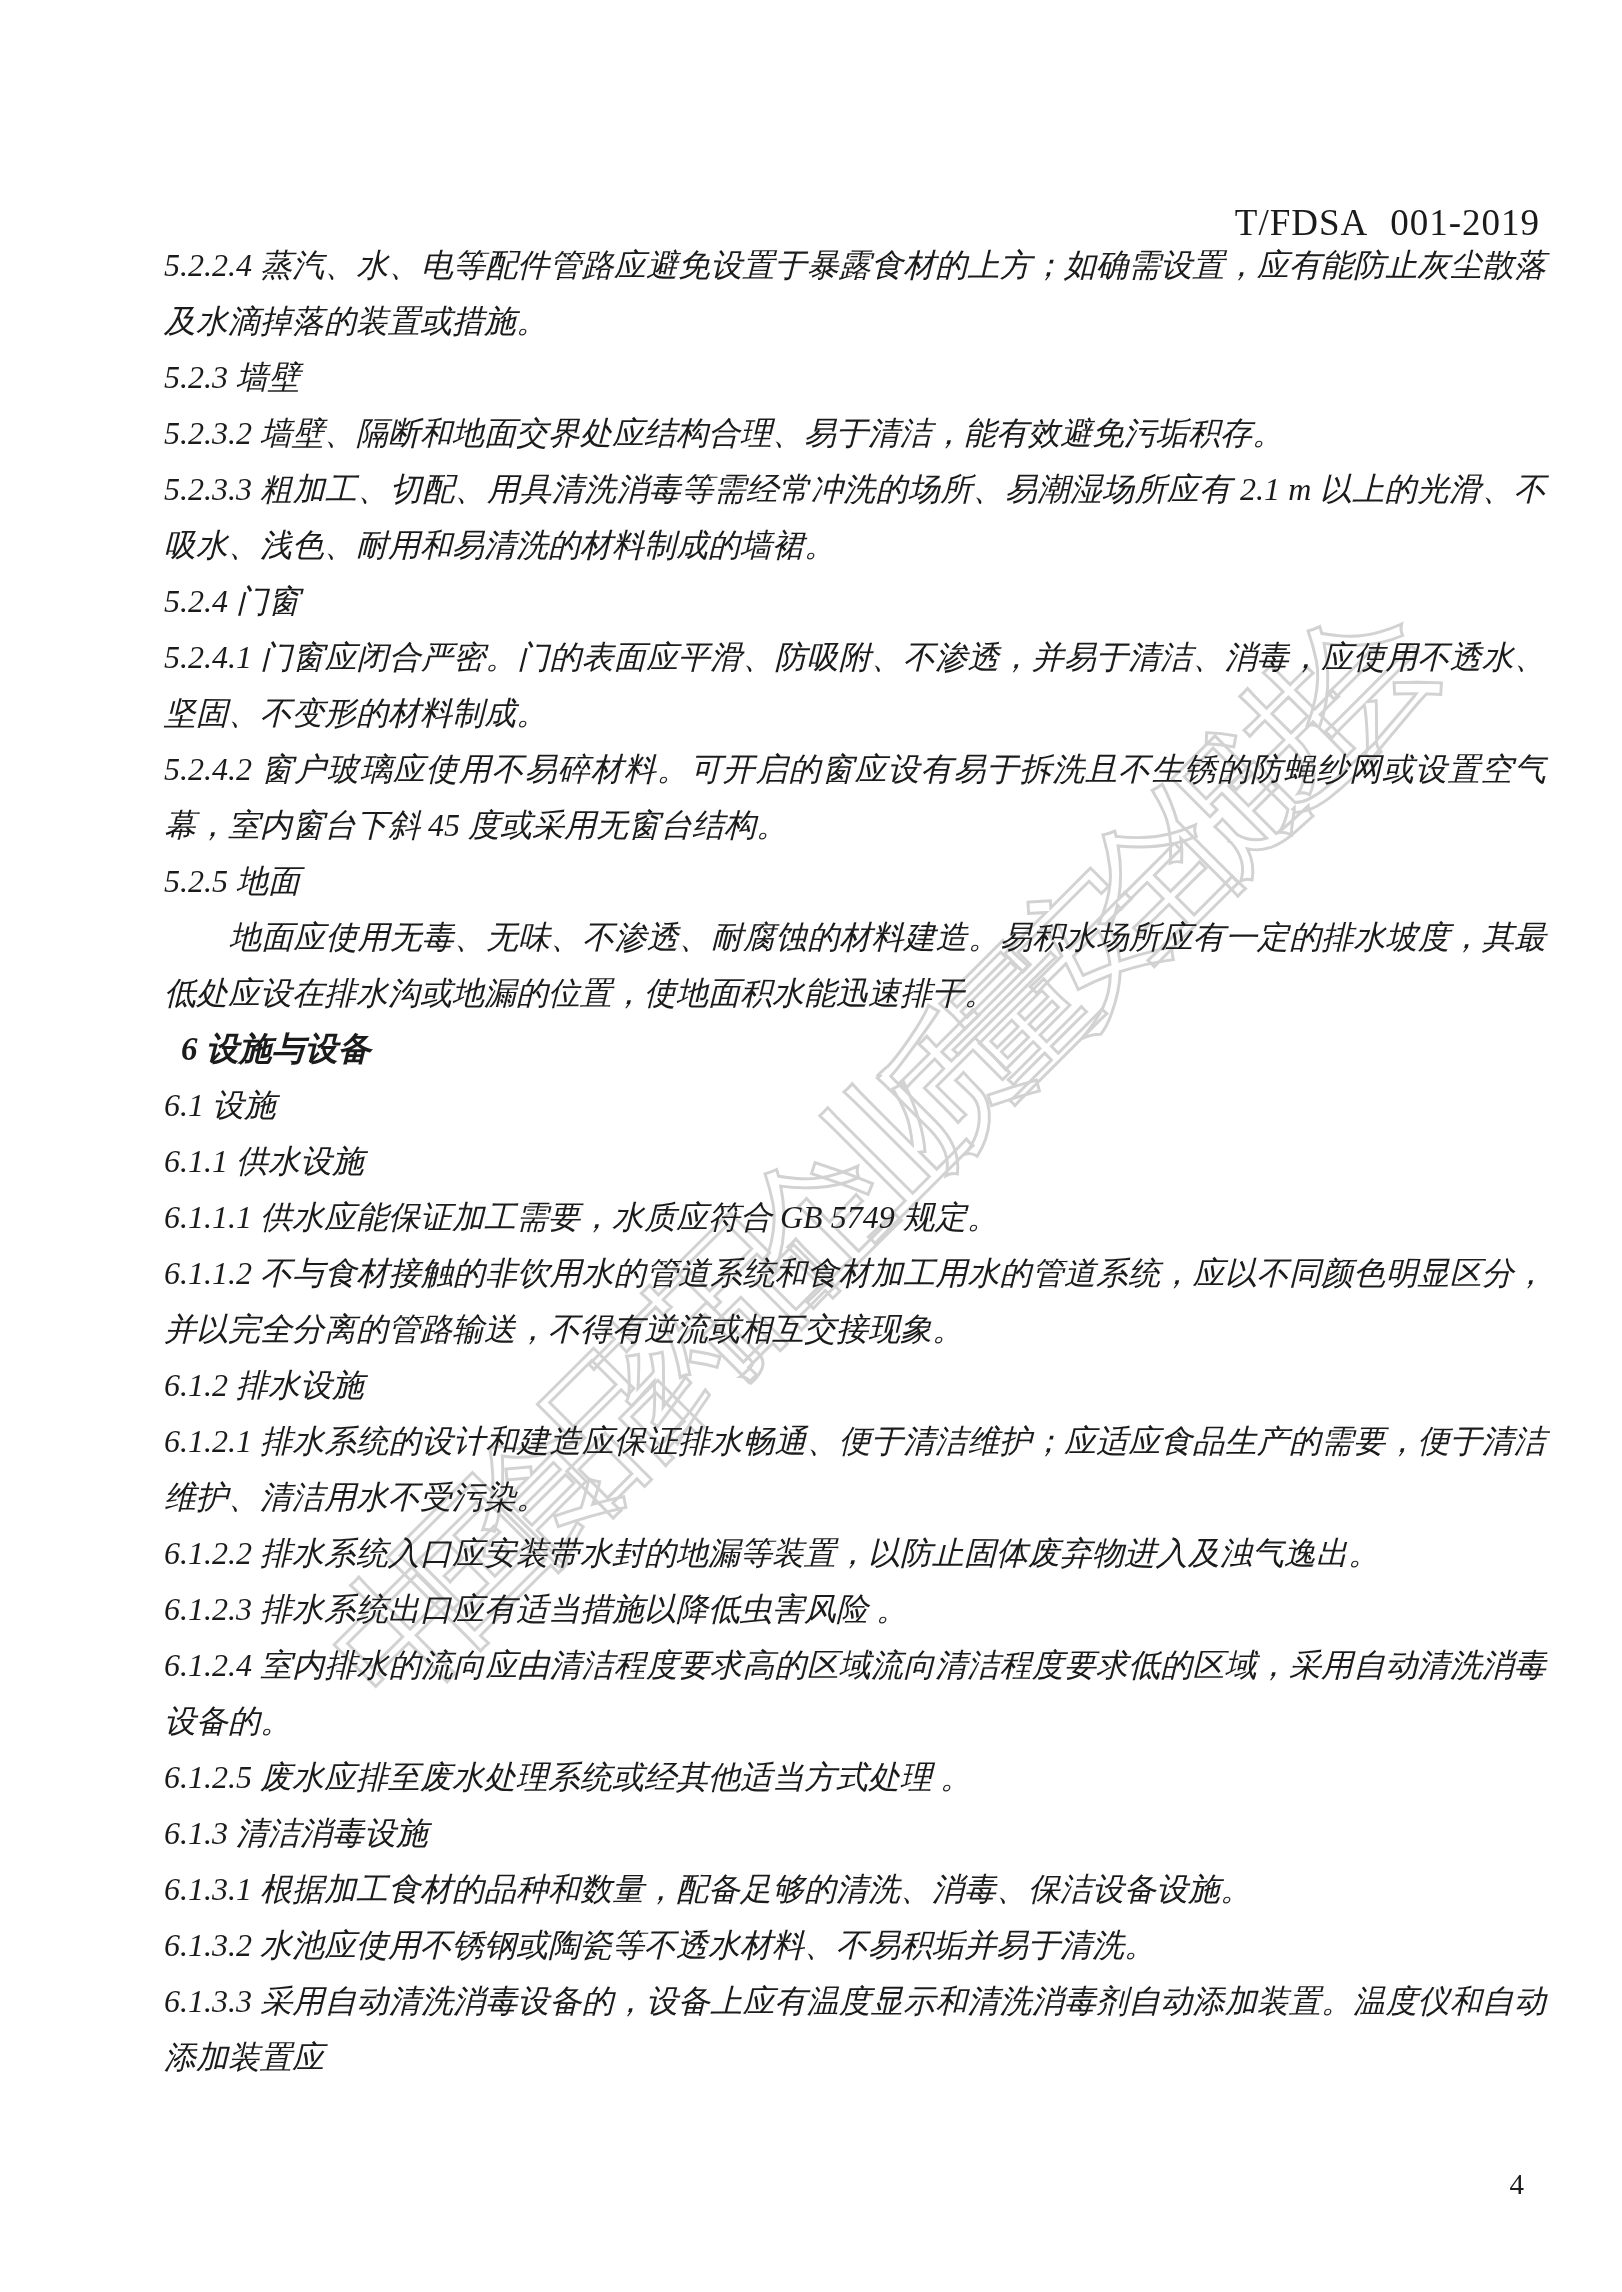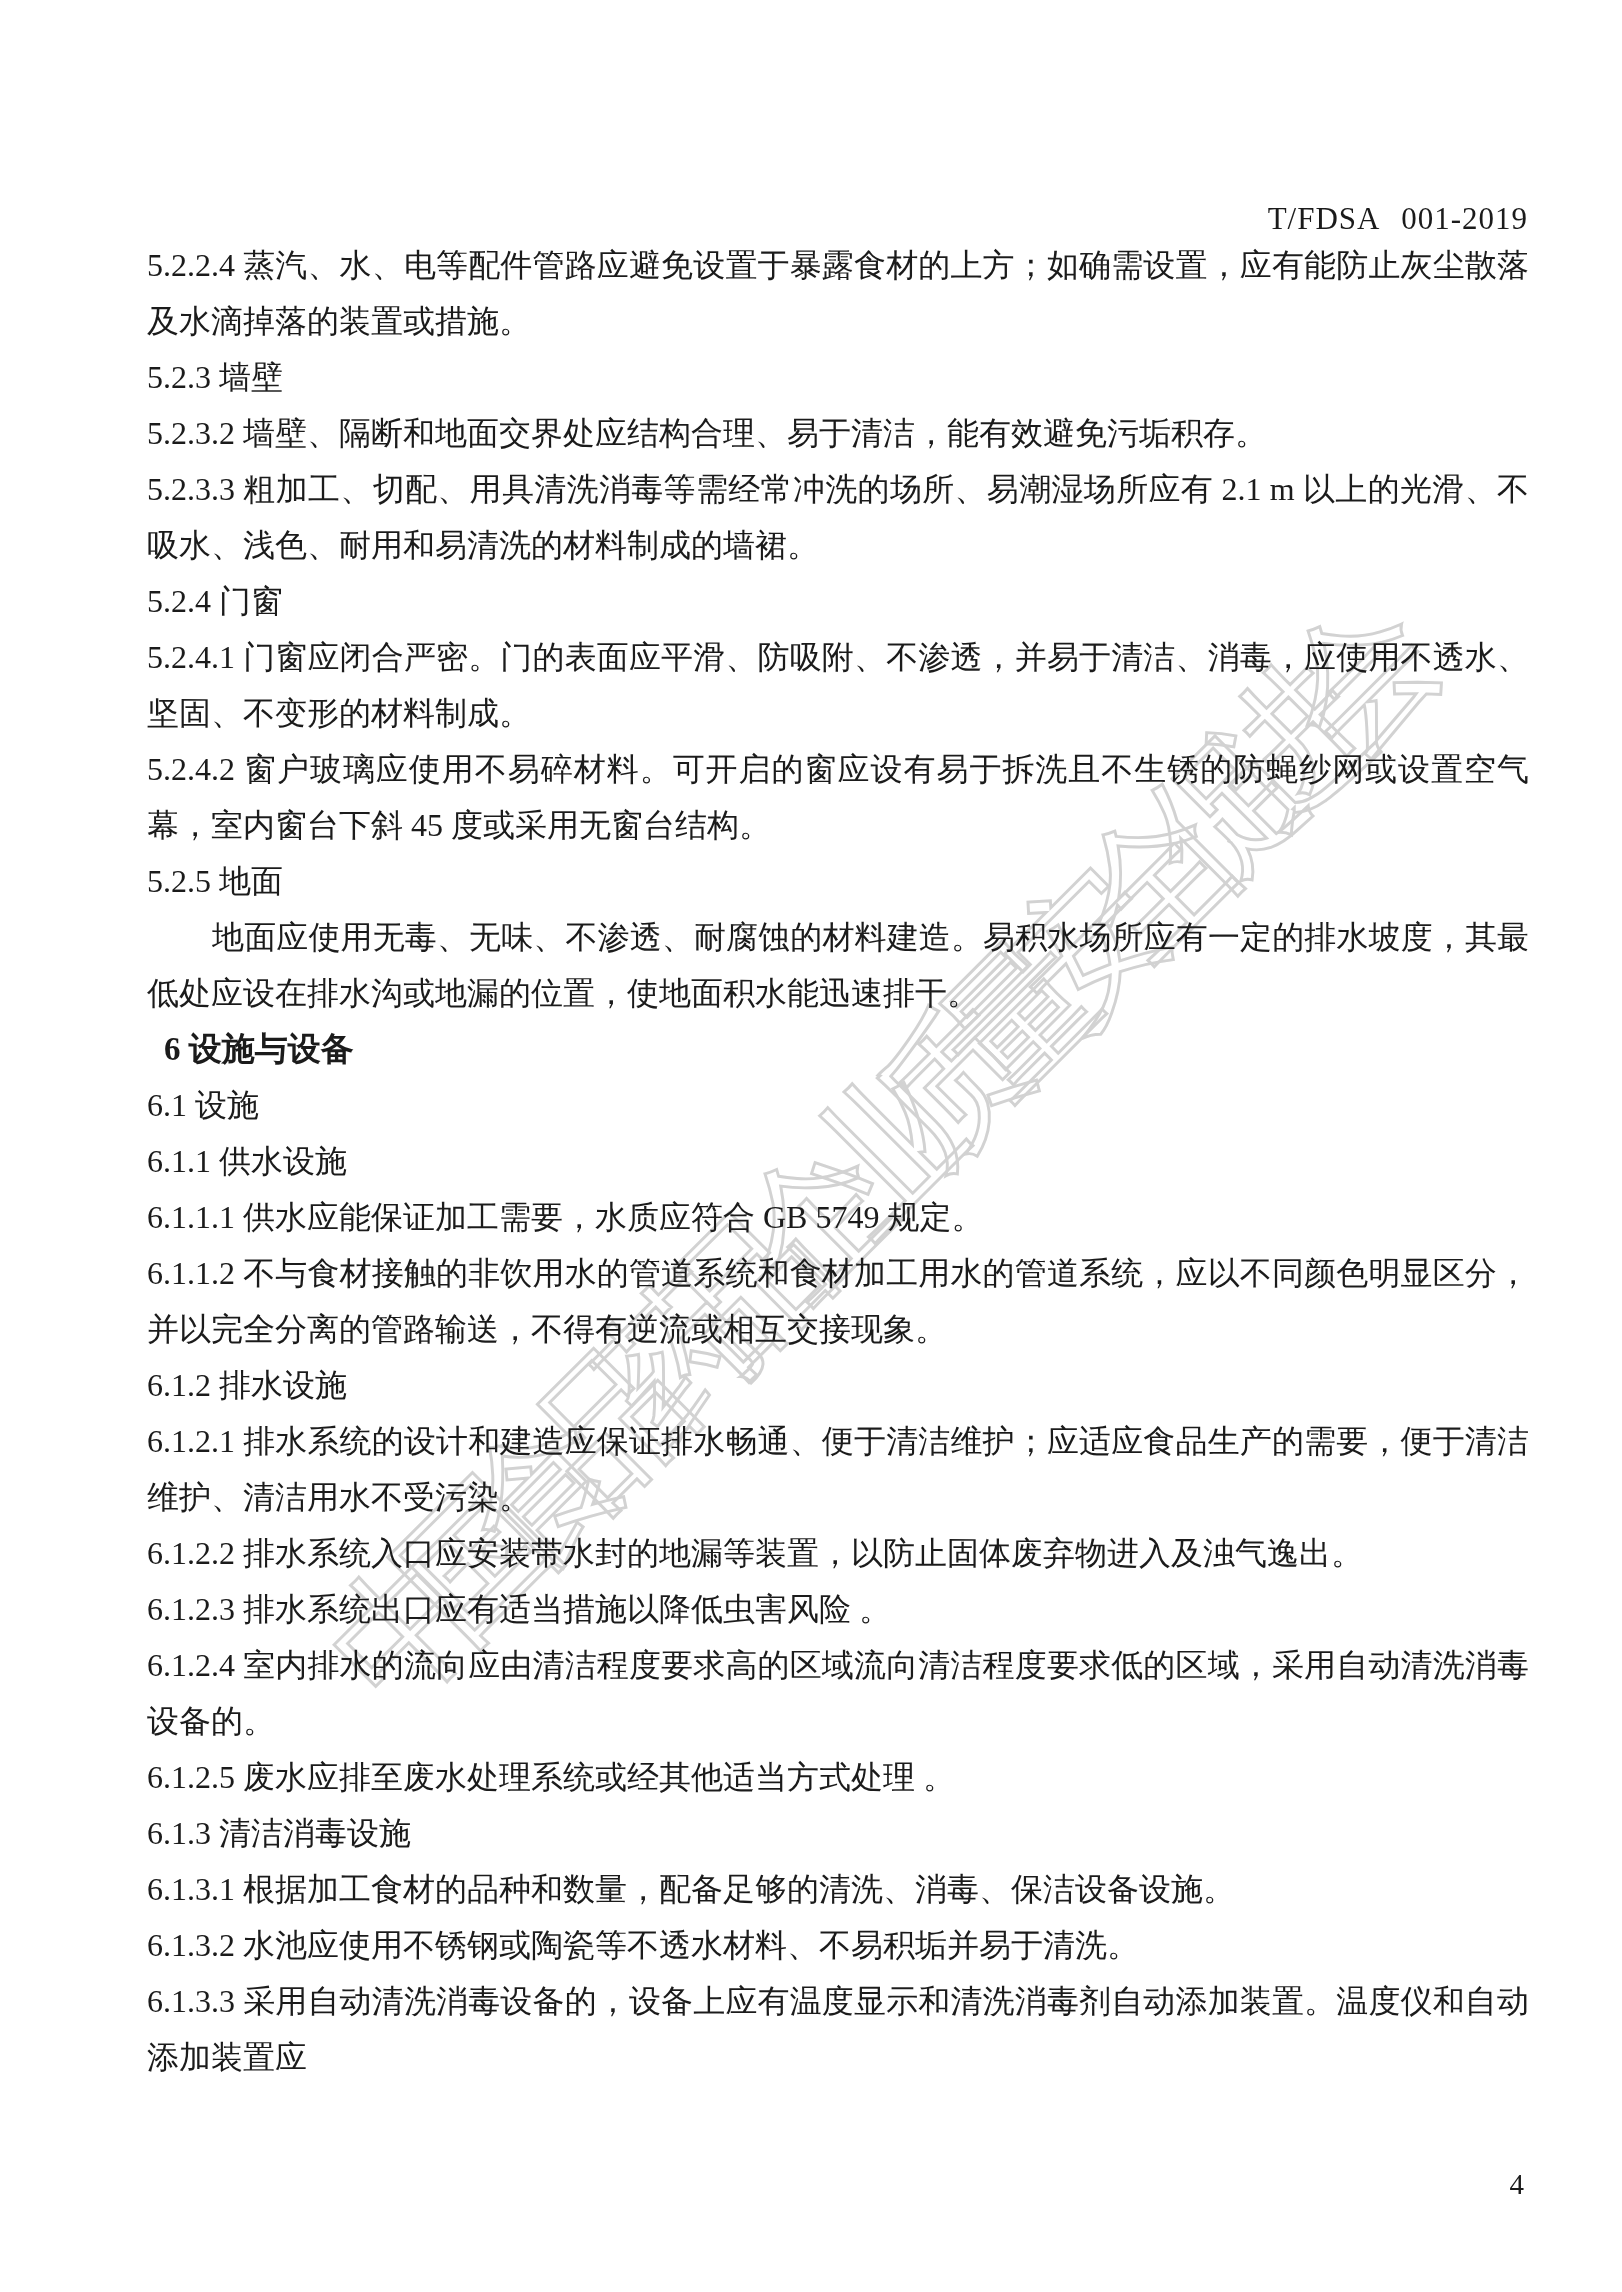--- a/index.html
+++ b/index.html
@@ -30,32 +30,33 @@
     color: #d6d6d6;
     -webkit-text-fill-color: transparent;
     -webkit-text-stroke: 2.9px #d2d2d2;
     z-index: 0;
     pointer-events: none;
     user-select: none;
   }
   .header {
     position: absolute;
     top: 201px;
-    right: 94px;
-    font-size: 31px;
+    right: 82px;
+    font-size: 37px;
     letter-spacing: 1px;
     word-spacing: 13.7px;
     z-index: 2;
   }
   .content {
     position: absolute;
     top: 237px;
-    left: 147px;
+    left: 164px;
     width: 1382px;
     z-index: 1;
+    font-style: italic;
   }
   .para {
     font-size: 32px;
     line-height: 56px;
     text-align: justify;
     text-justify: inter-character;
     text-align-last: left;
     margin: 0;
   }
   .para.chapter {

